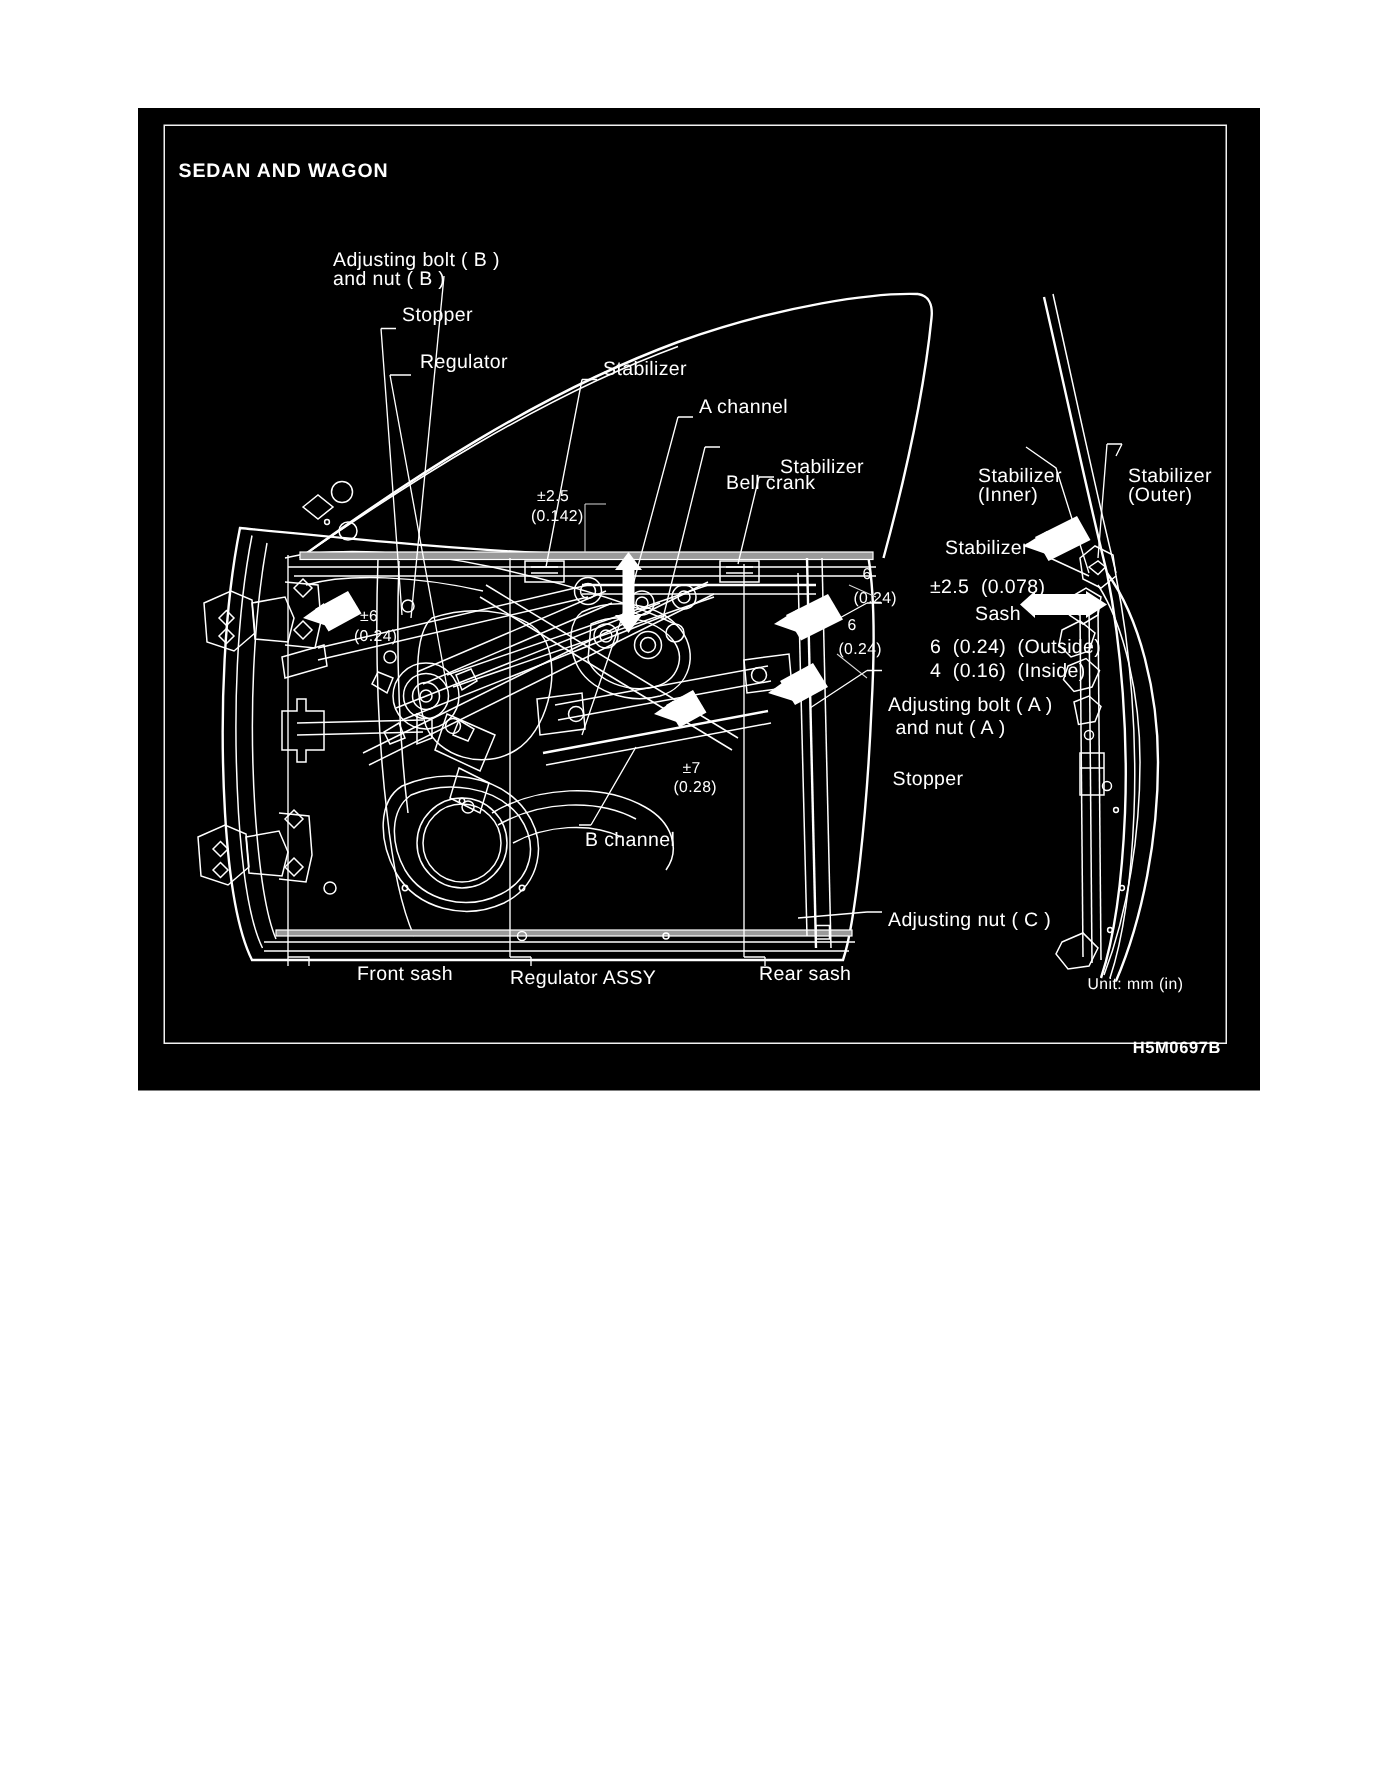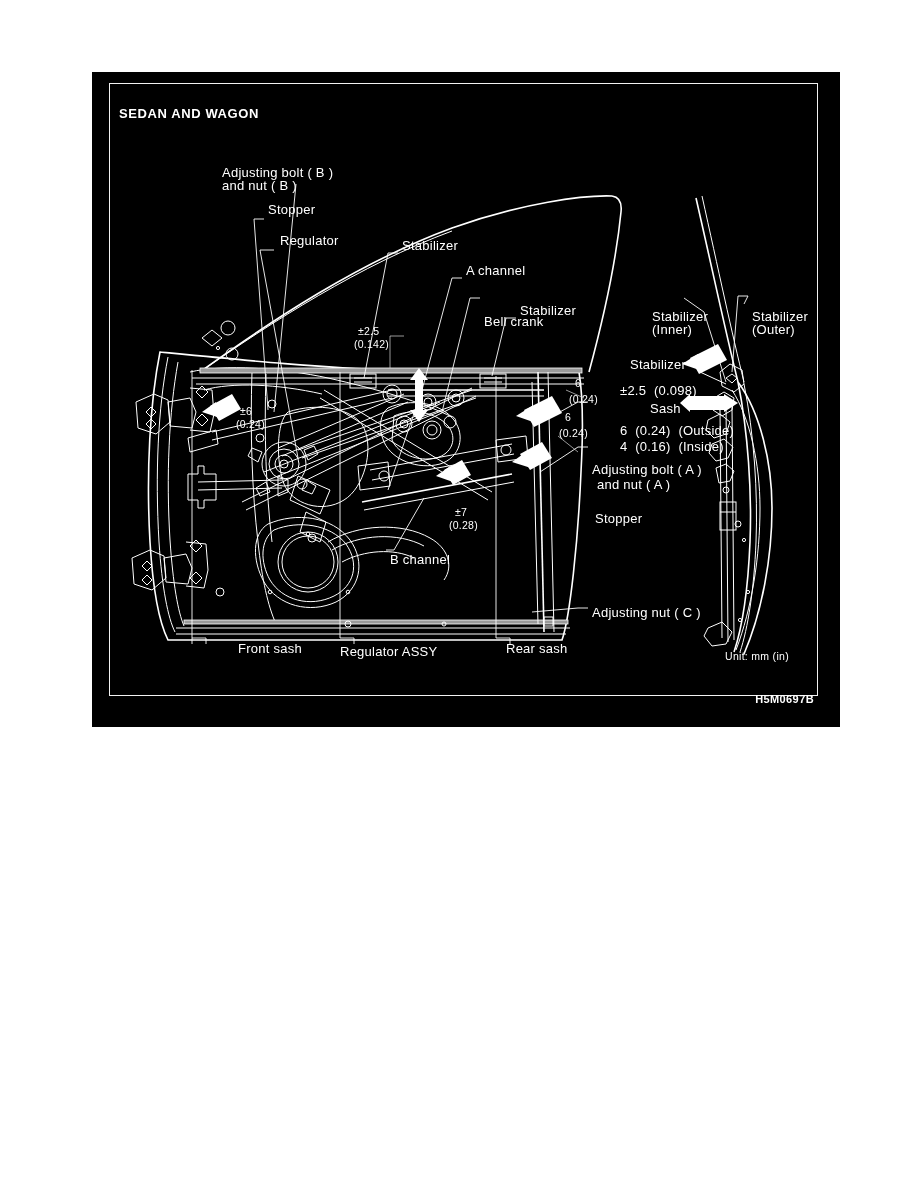--- a/index.html
+++ b/index.html
@@ -405,21 +405,21 @@
 
     <div class="anno" style="left:298px; top:481px;">B channel</div>
 
     <div class="anno" style="left:560px; top:238px;">Stabilizer</div>
     <div class="anno" style="left:560px; top:251px;">(Inner)</div>
 
     <div class="anno" style="left:660px; top:238px;">Stabilizer</div>
     <div class="anno" style="left:660px; top:251px;">(Outer)</div>
 
     <div class="anno" style="left:538px; top:286px;">Stabilizer</div>
-    <div class="anno" style="left:528px; top:312px;">±2.5  (0.098)</div>
+    <div class="anno" style="left:528px; top:312px;">±2.5  (0.078)</div>
 
     <div class="anno" style="left:558px; top:330px;">Sash</div>
 
     <div class="anno" style="left:528px; top:352px;">6  (0.24)  (Outside)</div>
     <div class="anno" style="left:528px; top:368px;">4  (0.16)  (Inside)</div>
 
     <div class="anno" style="left:500px; top:391px;">Adjusting bolt ( A )</div>
     <div class="anno" style="left:505px; top:406px;">and nut ( A )</div>
 
     <div class="anno" style="left:503px; top:440px;">Stopper</div>

